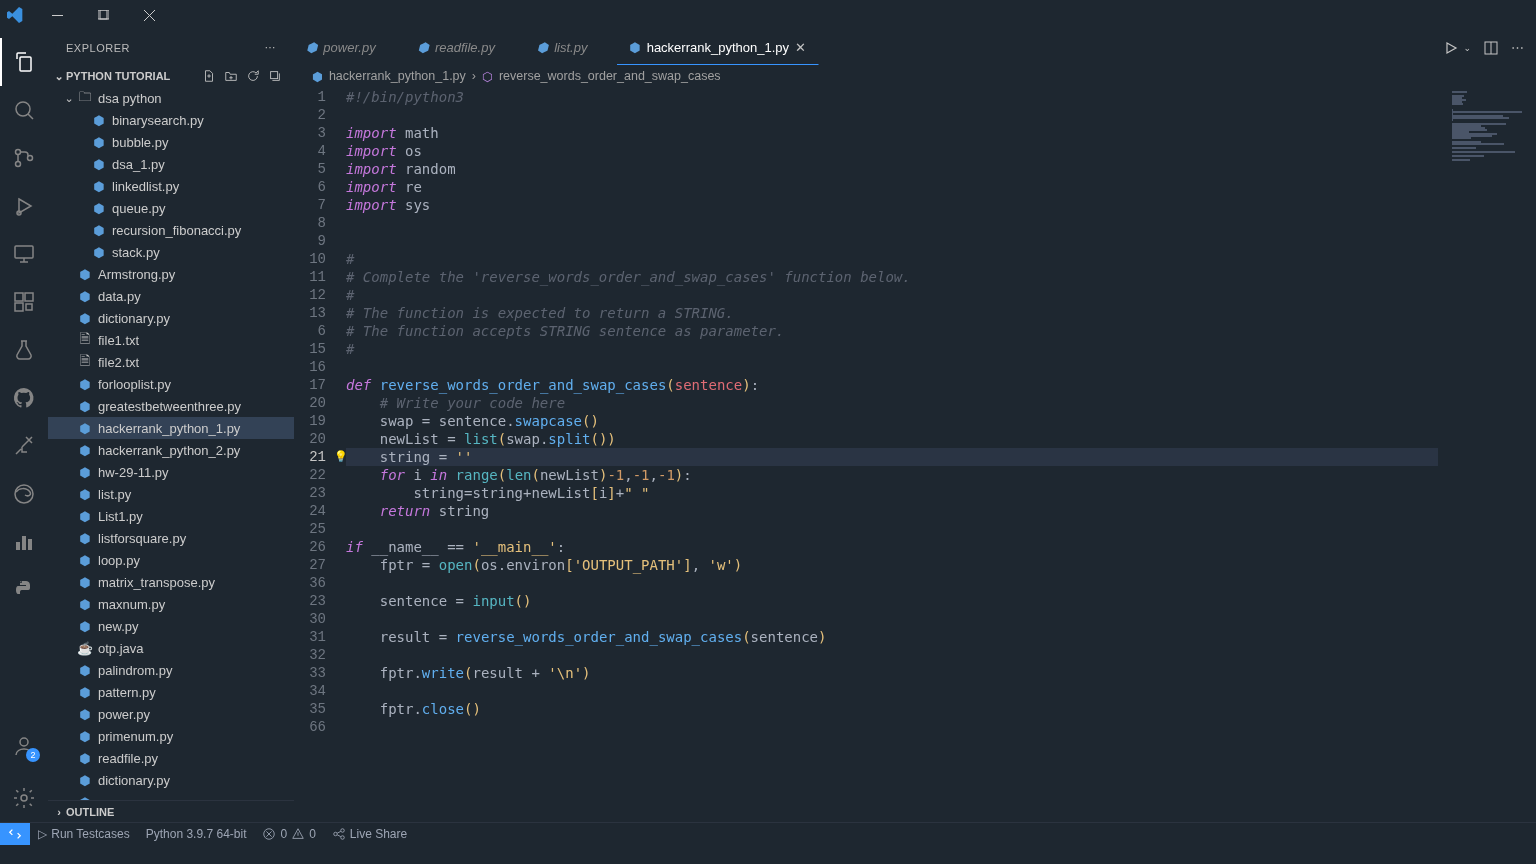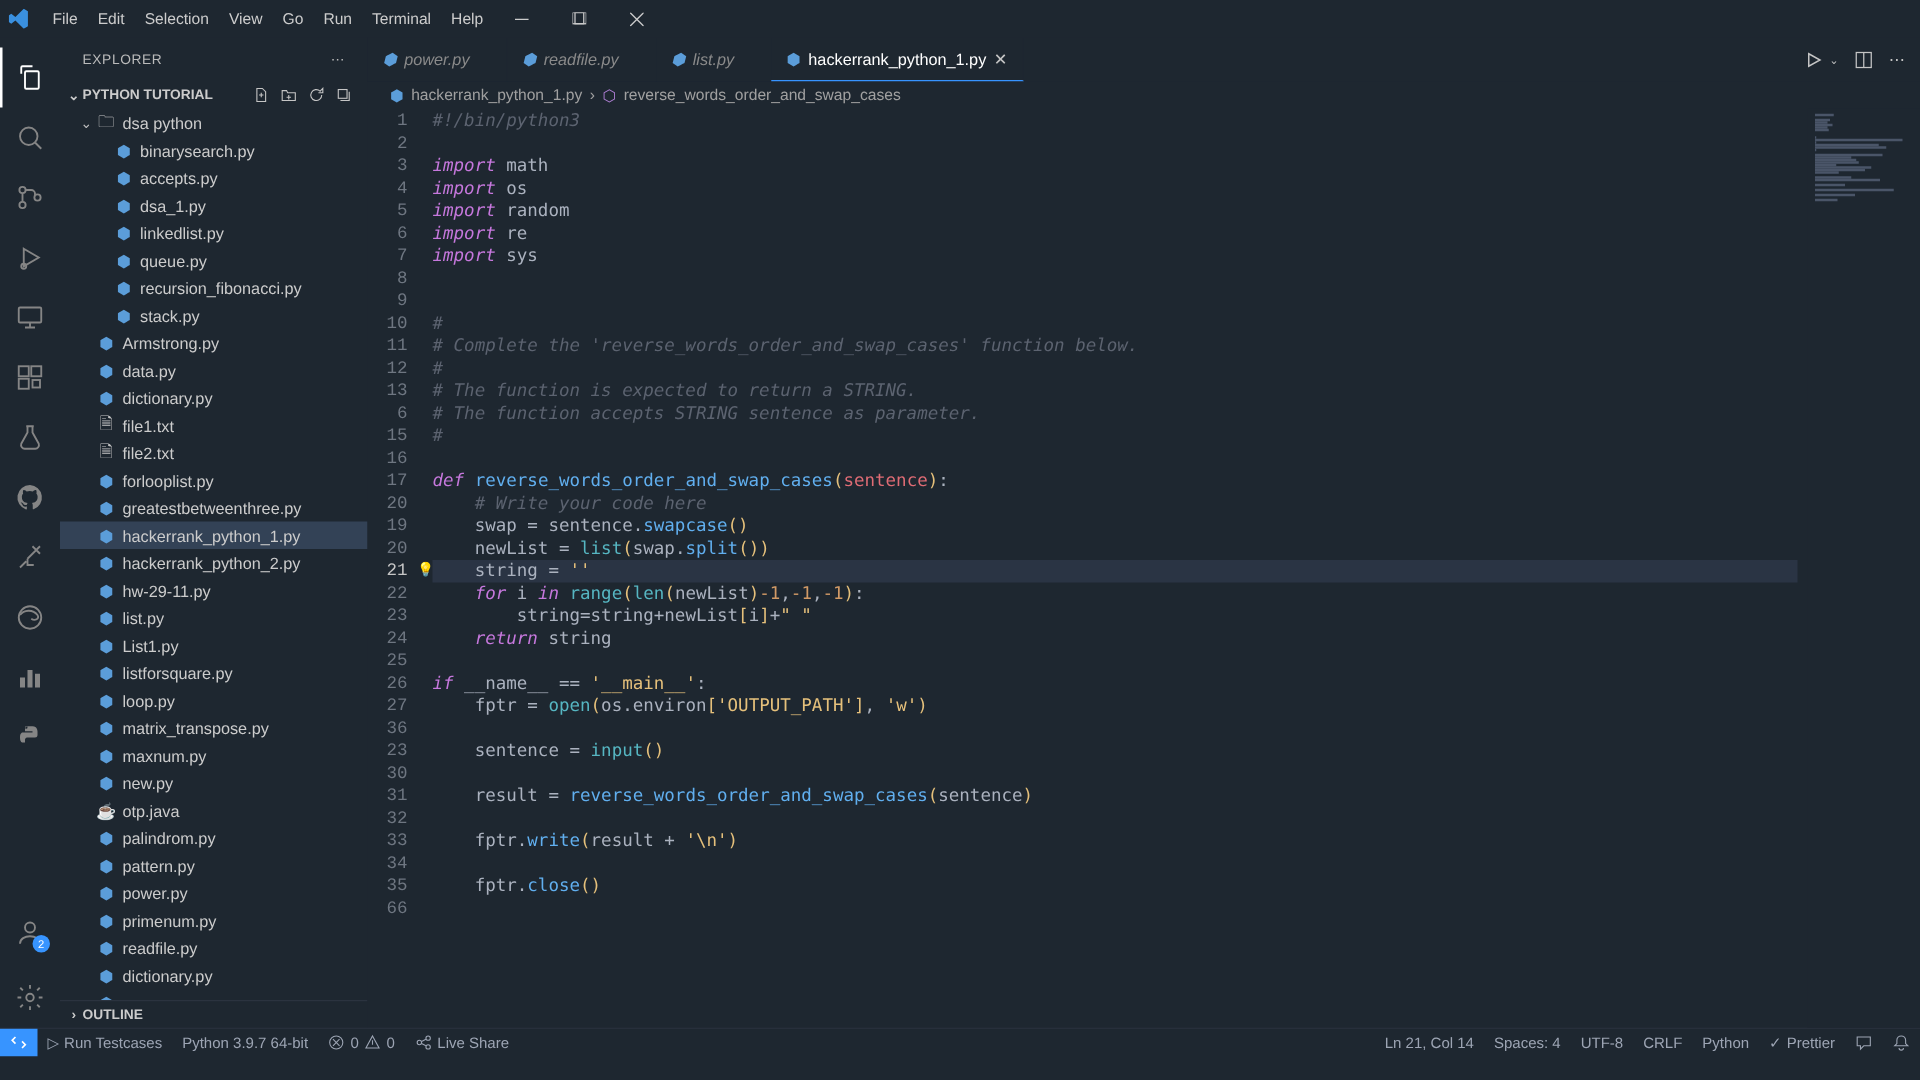--- a/index.html
+++ b/index.html
@@ -77,30 +77,20 @@
 </style>
 </head>
 <body>
 
 <div class="titlebar">
   <div class="logo">
     <svg width="16" height="16" viewBox="0 0 24 24">
         <path fill="#3a90df" d="M23 3l-5-3-10 10L3 6 0 8v8l3 2 5-4 10 10 5-3V3z"></path>
       </svg>
   </div>
-  <div class="menu" id="menu">
-      <span>File</span>
-      <span>Edit</span>
-      <span>Selection</span>
-      <span>View</span>
-      <span>Go</span>
-      <span>Run</span>
-      <span>Terminal</span>
-      <span>Help</span>
-    </div>
   <div class="winctrl">
     <div>
         <svg width="11" height="11">
           <rect y="5" width="11" height="1" fill="#ccc"></rect>
         </svg>
       </div>
     <div>
         <svg width="11" height="11">
           <rect x="0" y="0" width="9" height="9" fill="none" stroke="#ccc"></rect>
           <rect x="2" y="-2" width="9" height="9" fill="none" stroke="#ccc" transform="translate(0,2)"></rect>
@@ -246,21 +236,21 @@
         <span class="chev">⌄</span>
         <span class="ficon folder-icon">🗀</span>
         <span>dsa python</span>
       </div>
     <div class="tree-item" style="padding-left: 42px;">
           <span class="ficon py-icon">⬢</span>
           <span>binarysearch.py</span>
         </div>
         <div class="tree-item" style="padding-left: 42px;">
           <span class="ficon py-icon">⬢</span>
-          <span>accepts.py</span>
+          <span>bubble.py</span>
         </div>
         <div class="tree-item" style="padding-left: 42px;">
           <span class="ficon py-icon">⬢</span>
           <span>dsa_1.py</span>
         </div>
         <div class="tree-item" style="padding-left: 42px;">
           <span class="ficon py-icon">⬢</span>
           <span>linkedlist.py</span>
         </div>
         <div class="tree-item" style="padding-left: 42px;">
@@ -524,31 +514,13 @@
   <div class="sb-item">
       <svg width="14" height="14" viewBox="0 0 16 16" fill="none" stroke="#9da5b4">
         <circle cx="4" cy="8" r="2"></circle>
         <circle cx="12" cy="4" r="2"></circle>
         <circle cx="12" cy="12" r="2"></circle>
         <line x1="6" y1="7" x2="10" y2="5"></line>
         <line x1="6" y1="9" x2="10" y2="11"></line>
       </svg>
       <span>Live Share</span>
     </div>
-  <div class="right">
-    <div class="sb-item">Ln 21, Col 14</div>
-    <div class="sb-item">Spaces: 4</div>
-    <div class="sb-item">UTF-8</div>
-    <div class="sb-item">CRLF</div>
-    <div class="sb-item">Python</div>
-    <div class="sb-item">✓ <span>Prettier</span></div>
-    <div class="sb-item">
-        <svg width="14" height="14" viewBox="0 0 16 16" fill="none" stroke="#9da5b4">
-          <path d="M2 3h12v8H8l-3 3v-3H2z"></path>
-        </svg>
-      </div>
-    <div class="sb-item">
-        <svg width="14" height="14" viewBox="0 0 16 16" fill="none" stroke="#9da5b4">
-          <path d="M8 2a4 4 0 014 4v3l2 2H2l2-2V6a4 4 0 014-4zM6 13a2 2 0 004 0"></path>
-        </svg>
-      </div>
-  </div>
 </div>
 
 </body></html>

